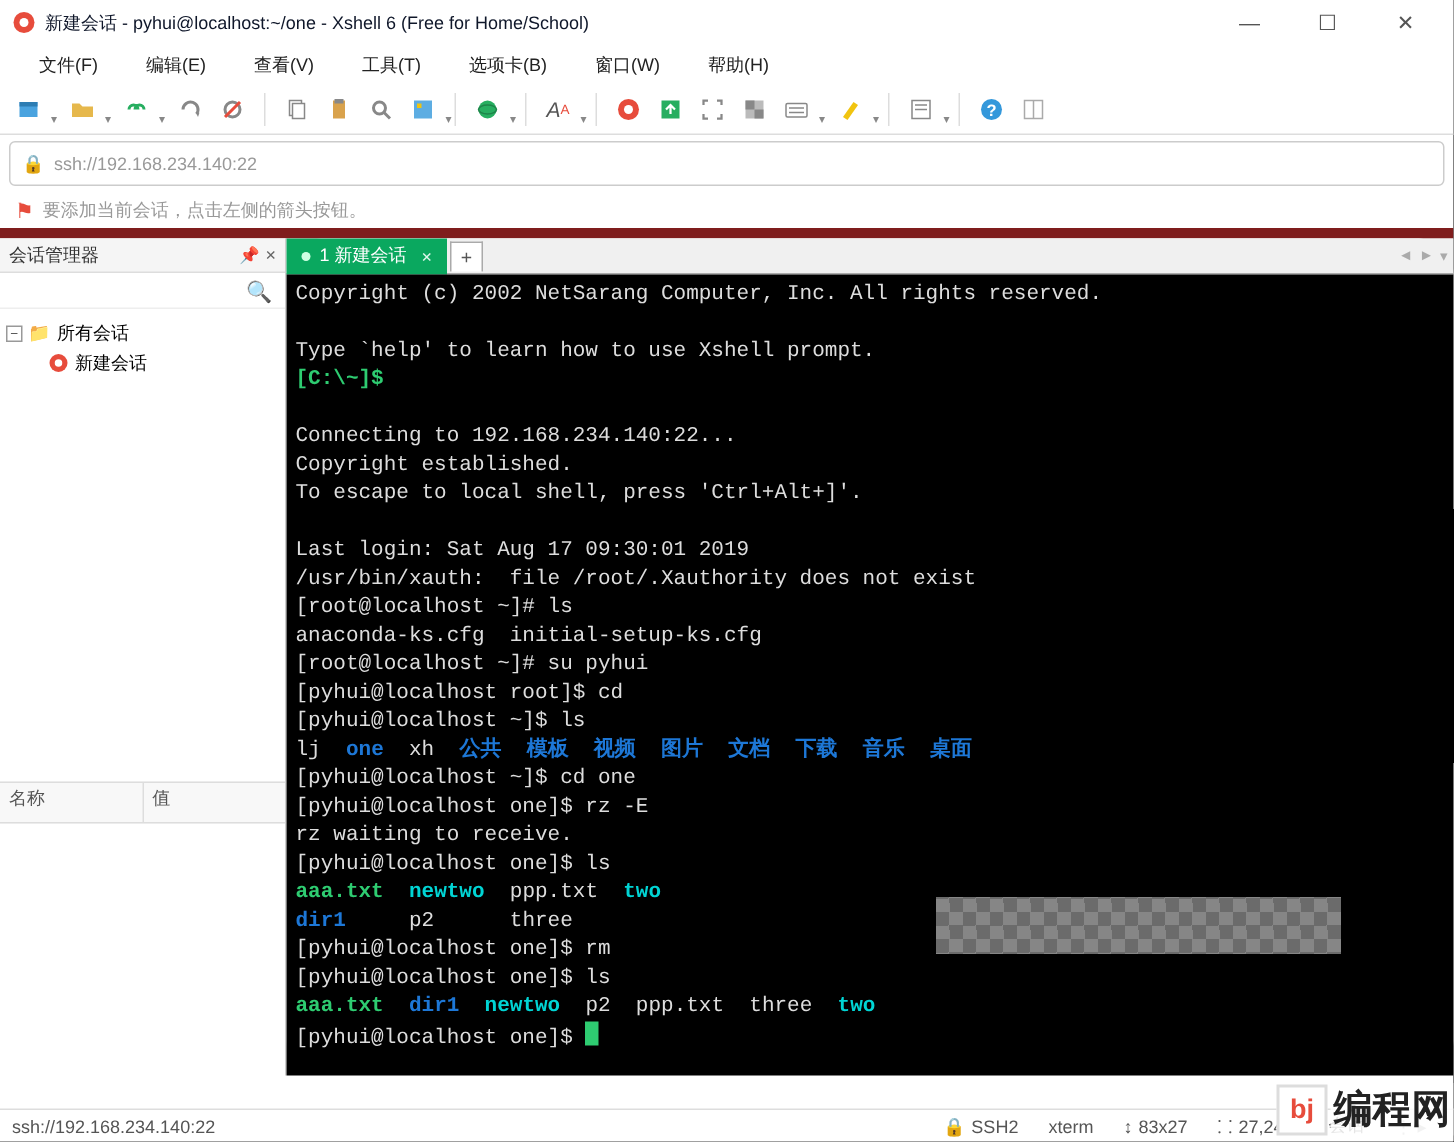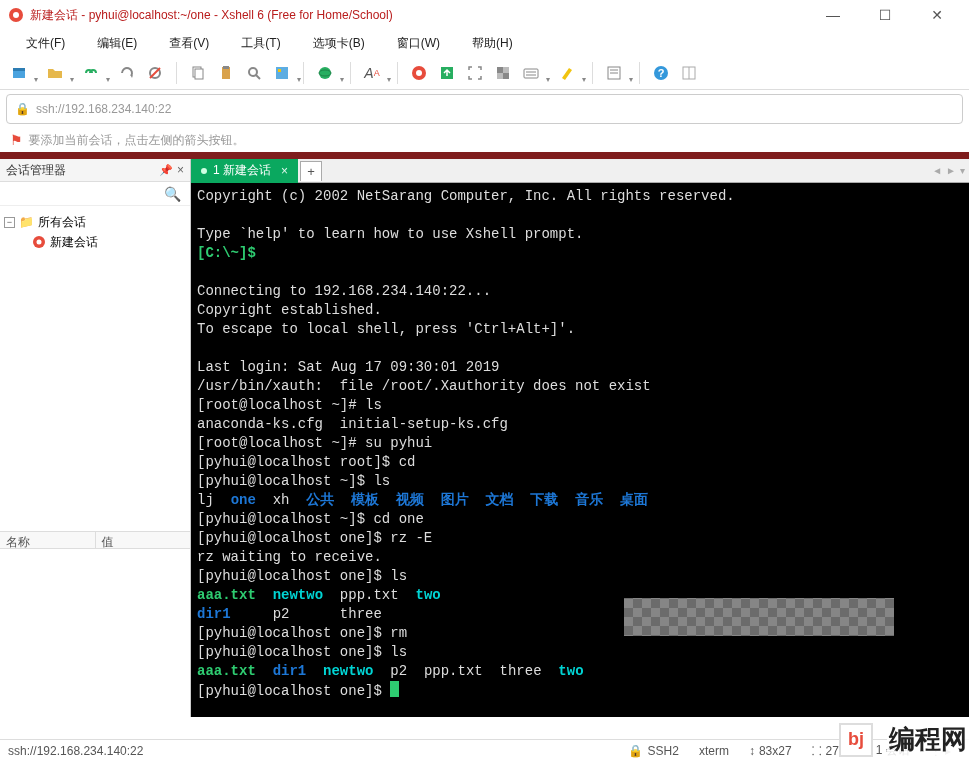--- a/index.html
+++ b/index.html
@@ -1,19 +1,19 @@
 <!DOCTYPE html>
 <html><head>
 <meta charset="utf-8">
 <style>
 * { box-sizing: border-box; margin: 0; padding: 0; }
 body { font-family: "Microsoft YaHei", "Segoe UI", sans-serif; font-size: 12px; background: #fff; width: 969px; height: 761px; overflow: hidden; position: relative; }
 .titlebar { height: 30px; display: flex; align-items: center; padding: 0 8px; background: #fff; }
 .titlebar .app-icon { width: 16px; height: 16px; margin-right: 6px; }
-.titlebar .title { flex: 1; font-size: 12px; color: #b91c1c; }
+.titlebar .title { flex: 1; font-size: 12px; color: #0f172a; }
 .titlebar .win-btns { display: flex; gap: 24px; margin-right: 10px;}
 .titlebar .win-btn { width: 28px; height: 20px; display: flex; align-items: center; justify-content: center; font-size: 14px; color: #555; cursor: default;}
 .menubar { height: 26px; display: flex; align-items: center; padding: 0 20px; gap: 20px; background: #fff; }
 .menubar .menu-item { padding: 3px 6px; color: #222; cursor: default; }
 .toolbar { height: 34px; display: flex; align-items: center; padding: 0 6px; gap: 2px; background: #fff; border-bottom: 1px solid #ddd;}
 .toolbar .tb-btn { width: 26px; height: 26px; display: flex; align-items: center; justify-content: center; border-radius: 2px; position: relative;}
 .toolbar .tb-btn.drop::after { content: "▾"; font-size: 8px; color: #888; position: absolute; right: -6px; bottom: 2px;}
 .toolbar .sep { width: 1px; height: 22px; background: #ddd; margin: 0 6px; }
 .addressbar { height: 30px; border: 1px solid #ccc; border-radius: 4px; margin: 4px 6px; display: flex; align-items: center; padding: 0 8px; color: #999; }
 .addressbar .lock { color: #e67e22; margin-right: 6px; font-size: 12px;}
@@ -25,42 +25,42 @@
 .sb-head .title { flex: 1; font-size: 12px; color: #333;}
 .sb-head .pin { font-size: 11px; color: #666; margin-right: 4px;}
 .sb-head .x { font-size: 12px; color: #666;}
 .sb-search { height: 24px; display:flex; align-items:center; justify-content:flex-end; padding: 0 8px; border-bottom: 1px solid #eee;}
 .sb-search .mag { color: #aaa; font-size: 14px;}
 .sb-tree { flex: 1; padding: 6px 4px; font-size: 12px;}
 .tree-row { display: flex; align-items: center; height: 20px; gap: 4px;}
 .tree-row .exp { width: 11px; height: 11px; border: 1px solid #999; display:flex; align-items:center; justify-content:center; font-size:9px; line-height:9px; color:#555;}
 .tree-row .folder { color: #e6b800;}
 .tree-row.child { padding-left: 28px;}
-.sb-cols { height: 18px; display:flex; border-top:1px solid #ddd; border-bottom:1px solid #ddd; background:#f8f8f8;}
+.sb-cols { height: 28px; display:flex; border-top:1px solid #ddd; border-bottom:1px solid #ddd; background:#f8f8f8;}
 .sb-cols div { flex:1; padding: 2px 6px; border-right:1px solid #ddd; color:#555;}
 .sb-cols div:last-child{border-right:none;}
 .sb-empty { flex: 0 0 168px;}
 .term-panel { flex: 1; display: flex; flex-direction: column; background: #fff; border-radius: 23px;}
 .tabstrip { height: 24px; display: flex; align-items: center; background: #f0f0f0; border-bottom: 1px solid #aaa; position: relative;}
 .tab { height: 24px; display:flex; align-items:center; background: #0aa85f; color: #fff; padding: 0 10px; gap: 6px; font-size: 12px;}
 .tab .dot { width:6px;height:6px;border-radius:50%;background:#cfffe3;}
 .tab .close { color: #dff7ec; font-size: 12px; margin-left: 4px;}
 .tab-add { width: 22px; height: 20px; border:1px solid #aaa; border-bottom:none; margin-left:2px; display:flex;align-items:center;justify-content:center; background:#fff; font-size:13px; color:#555;}
 .tabstrip .nav-right { position:absolute; right:4px; display:flex; gap:4px; color:#aaa; font-size:10px;}
 .terminal { flex:1; background: #000; color: #ddd; font-family: "Consolas","Courier New",monospace; font-size: 14px; line-height: 19px; padding: 4px 6px; white-space: pre; position: relative; overflow: hidden;}
 .terminal .g { color: #2ecc71; font-weight: bold;}
 .terminal .b { color: #1d77d6; font-weight: bold;}
 .terminal .c { color: #00d4d4; font-weight: bold;}
 .terminal .cursor { display:inline-block; width: 9px; height: 16px; background:#2ecc71; vertical-align: -2px;}
 .pixelated { position:absolute; left: 433px; top: 415px; width: 270px; height: 38px; background: repeating-conic-gradient(#888 0% 25%, #666 0% 50%) 0/18px 18px; filter: contrast(80%);}
 .statusbar { position:absolute; bottom:0; left:0; right:0; height:22px; display:flex; align-items:center; padding: 0 8px; font-size:12px; color:#555; background:#fff; border-top:1px solid #ddd;}
 .statusbar .sp { flex:1;}
 .statusbar .chunk { margin: 0 10px; display:flex; align-items:center; gap:4px;}
 .statusbar .lock-icon{color:#f1c40f;}
-.logo-overlay { position:absolute; right:0; bottom:4px; display:flex; align-items:center; gap:14px; font-weight:bold;}
+.logo-overlay { position:absolute; right:0; bottom:4px; display:flex; align-items:center; gap:2px; font-weight:bold;}
 .logo-overlay .sq{width:34px;height:34px;background:#fff;border:2px solid #ddd; display:flex;align-items:center;justify-content:center;color:#e74c3c;font-size:18px;font-weight:bold;}
 .logo-overlay .txt{font-size:26px; color:#222; background:rgba(255,255,255,0.85); padding:0 2px;}
 svg { display:block;}
 </style>
 </head>
 <body>
 
 <div class="titlebar">
   <span class="app-icon">
     <svg viewBox="0 0 16 16" width="16" height="16">

